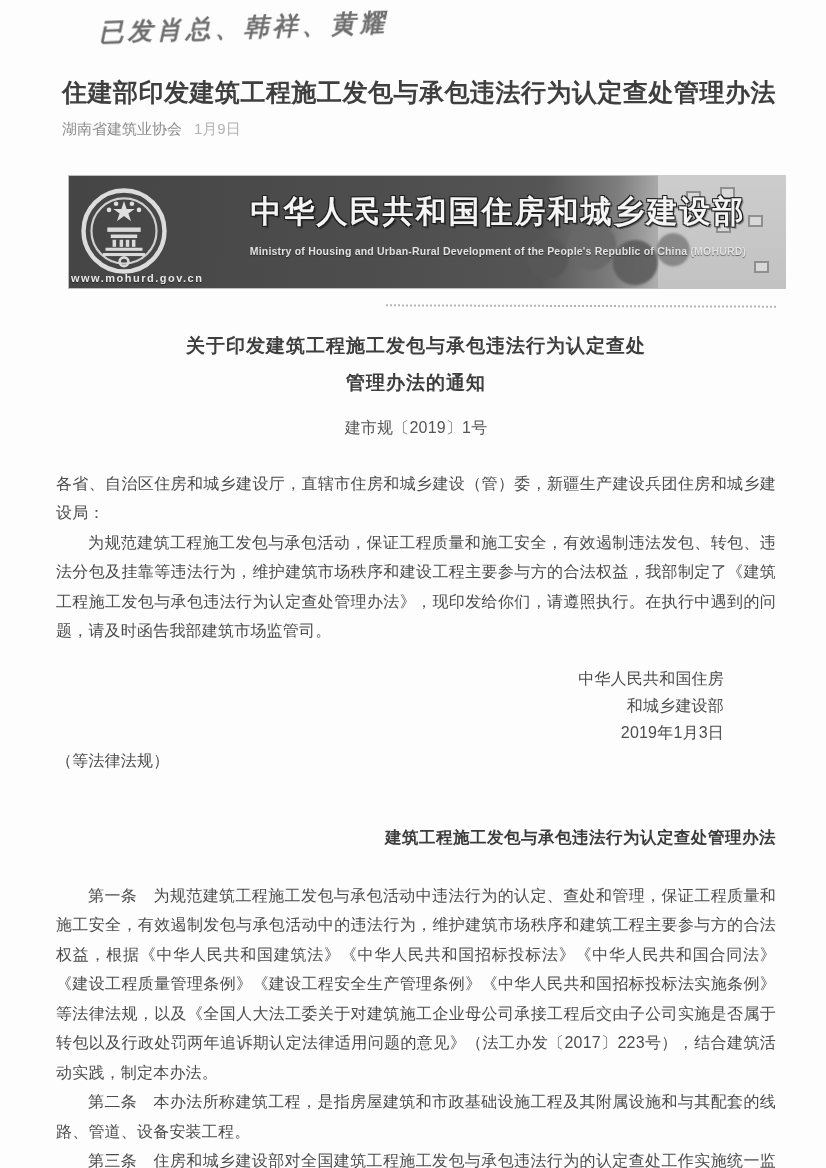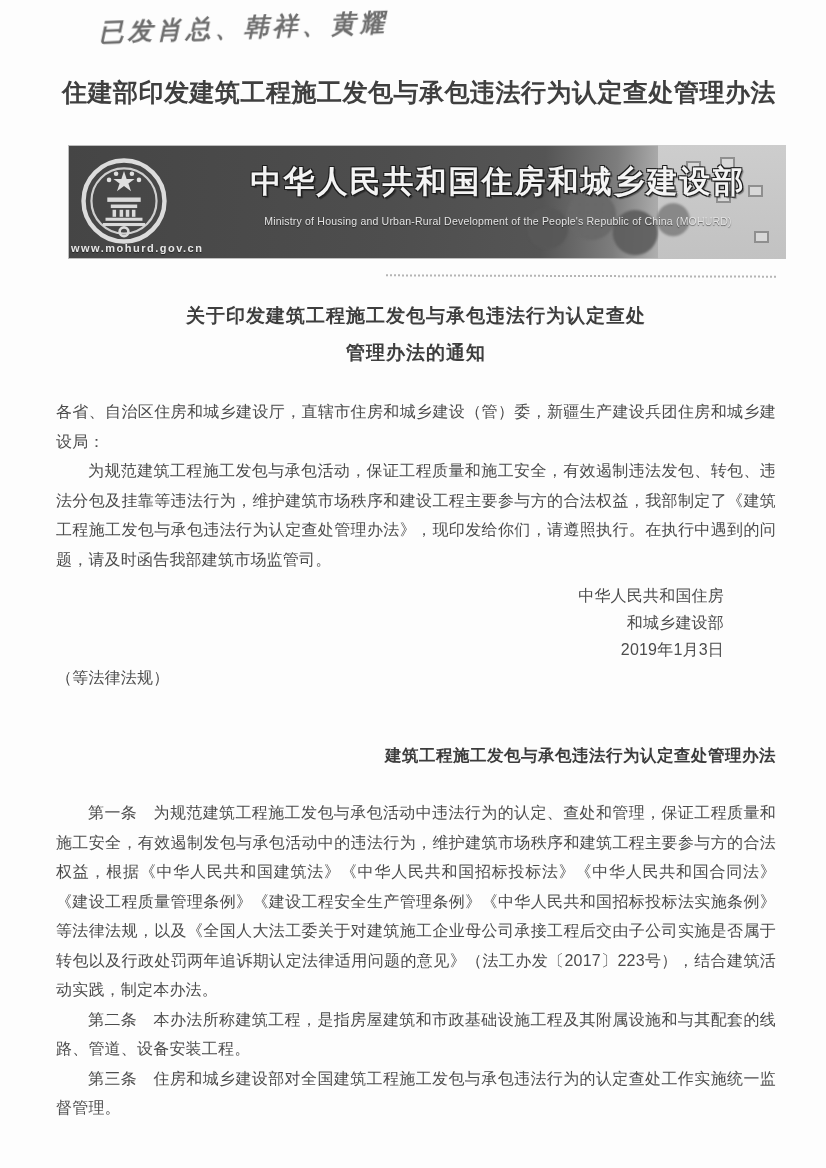--- a/index.html
+++ b/index.html
@@ -70,57 +70,60 @@
   .banner .emblem { position:absolute; left:12px; top:8px; width:88px; height:96px; }
   .banner-text { position:absolute; left:160px; top:16px; width:540px; text-align:center; }
   .banner-title {
     font-size:31px; font-weight:bold; letter-spacing:2px;
     color:#f4f4f4;
     text-shadow:1px 1px 0 #1f1f1f,-1px -1px 0 #1f1f1f,1px -1px 0 #1f1f1f,-1px 1px 0 #1f1f1f,2px 2px 1px rgba(0,0,0,.4);
     white-space:nowrap;
   }
   .banner-en {
     margin-top:12px; font-size:10.5px; color:#e3e3e3;
-    letter-spacing:0.2px; text-shadow:0 1px 1px rgba(0,0,0,.5);
+    letter-spacing:0.2px; text-shadow:0 1px 1px rgba(0,0,0,.5);font-weight:bold;
   }
   .banner-url {
     position:absolute; left:3px; bottom:5px;
     font-size:11px; font-weight:bold; color:#e8e8e8; letter-spacing:1.5px;
     text-shadow:0 1px 1px rgba(0,0,0,.5);
   }
   .dotline {
     margin:2px 0 0 auto; width:390px;
     border-top:2px dotted #b5b5b5; height:0;
     transform:rotate(0.2deg);
   }
 
   
   .doc { font-size:16px; line-height:29.5px; letter-spacing:0.2px; color:#4c4c4c; }
   .doc-title { margin-top:20px; text-align:center; font-weight:bold; color:#3e3e3e;
                font-size:19px; line-height:37px; letter-spacing:1px; }
   .doc-number { margin-top:12px; text-align:center; font-size:16px; color:#555; }
   .doc-body { margin-top:26px; text-align:justify; }
   .doc-body p { margin:0; }
   .doc-body p.indent { text-indent:2em; }
-  .signature { text-align:right; padding-right:52px; line-height:27px; margin-top:8px; }
+  .signature { text-align:right; padding-right:52px; line-height:27px; margin-top:19px; }
   .disclosure { margin-top:10px; }
   .measures-title { margin-top:48px; text-align:right; font-weight:bold;
                     font-size:16.5px; color:#3c3c3c; letter-spacing:0.5px; }
   .articles { margin-top:28px; text-align:justify; }
   .articles p { margin:0; text-indent:2em; }
 </style>
 </head>
 <body>
 
 <div class="page">
 
   <div class="handwriting">已发肖总、韩祥、黄耀</div>
 
   <h1 class="article-title">住建部印发建筑工程施工发包与承包违法行为认定查处管理办法</h1>
 
+  <div class="article-meta">
+    <span class="source">湖南省建筑业协会</span><span class="date">1月9日</span>
+  </div>
 
   <div class="banner">
     <div class="photo">
       <div class="win" style="left:28px;top:16px"></div>
       <div class="win" style="left:62px;top:12px"></div>
       <div class="win" style="left:90px;top:40px"></div>
       <div class="win" style="left:58px;top:46px"></div>
       <div class="win" style="left:96px;top:86px"></div>
     </div>
     <div class="trees"></div>
@@ -151,20 +154,21 @@
     <div class="banner-url">www.mohurd.gov.cn</div>
   </div>
   <div class="dotline"></div>
 
   <div class="doc">
     <div class="doc-title">
       <div>关于印发建筑工程施工发包与承包违法行为认定查处</div>
       <div>管理办法的通知</div>
     </div>
 
+    <div class="doc-number">建市规〔2019〕1号</div>
 
     <div class="doc-body">
       <p>各省、自治区住房和城乡建设厅，直辖市住房和城乡建设（管）委，新疆生产建设兵团住房和城乡建设局：</p>
       <p class="indent">为规范建筑工程施工发包与承包活动，保证工程质量和施工安全，有效遏制违法发包、转包、违法分包及挂靠等违法行为，维护建筑市场秩序和建设工程主要参与方的合法权益，我部制定了《建筑工程施工发包与承包违法行为认定查处管理办法》，现印发给你们，请遵照执行。在执行中遇到的问题，请及时函告我部建筑市场监管司。</p>
       <div class="signature">
         <div>中华人民共和国住房</div>
         <div>和城乡建设部</div>
         <div>2019年1月3日</div>
       </div>
       <p class="disclosure">（等法律法规）</p>

